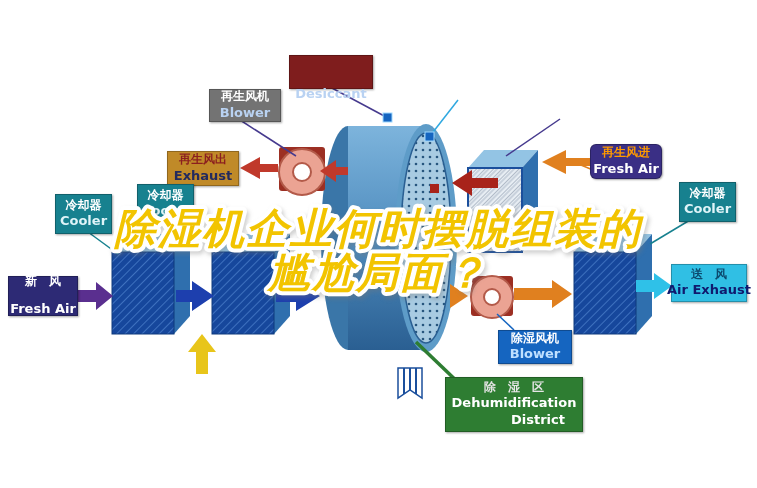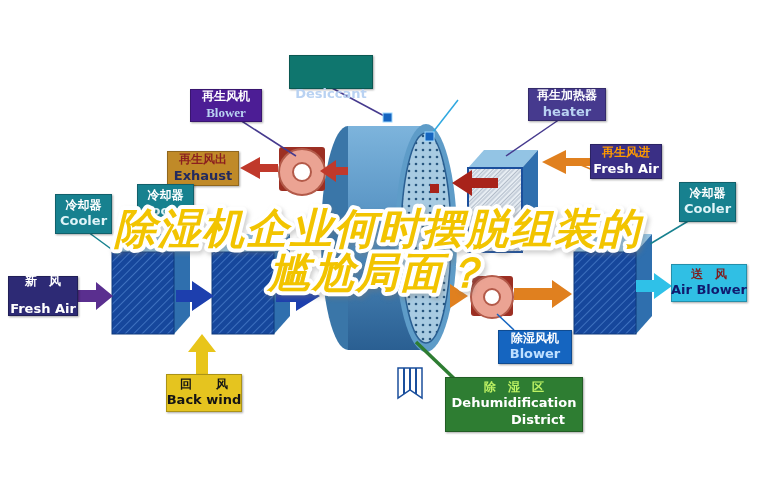--- a/index.html
+++ b/index.html
@@ -114,42 +114,38 @@
     <line x1="560" y1="119" x2="506" y2="156" stroke="#463a8e" stroke-width="1.5"></line>
     <line x1="610" y1="177" x2="576" y2="163" stroke="#e0801f" stroke-width="1.5"></line>
     <line x1="88" y1="232" x2="118" y2="254" stroke="#17818f" stroke-width="1.5"></line>
     <line x1="163" y1="222" x2="180" y2="240" stroke="#17818f" stroke-width="1.5"></line>
     <line x1="690" y1="220" x2="650" y2="244" stroke="#17818f" stroke-width="1.5"></line>
     <line x1="514" y1="330" x2="497" y2="314" stroke="#1565c0" stroke-width="1.5"></line>
     <line x1="416" y1="342" x2="464" y2="388" stroke-width="3.5" stroke="#2e7d32"></line>
     <rect x="430" y="184" width="9" height="9" fill="#a8231a"></rect>
   </svg>
 
-  <div class="lbl" style="left: 289px; top: 55px; width: 82px; height: 32px; background-color: #0f766e; gap: 29px;">
+  <div class="lbl" style="left: 289px; top: 55px; width: 82px; height: 32px; background-color: #7f1d1d; gap: 29px;">
     <span class="zh" style="color: rgb(255, 255, 255);">除湿转轮</span>
     <span class="en" style="color: rgb(185, 210, 242);">Desiccant</span>
   </div>
 
 
-  <div class="lbl" style="left: 190px; top: 89px; width: 70px; height: 31px; background-color: #4c1d95; font-family: Liberation Serif, serif;">
+  <div class="lbl" style="left: 209px; top: 89px; width: 70px; height: 31px; background-color: #737373;">
     <span class="zh" style="color: rgb(255, 255, 255);">再生风机</span>
     <span class="en" style="color: rgb(185, 210, 242);">Blower</span>
   </div>
 
-  <div class="lbl" style="left: 528px; top: 88px; width: 76px; height: 31px; background-color: rgb(70, 58, 142);">
-    <span class="zh" style="color: rgb(255, 255, 255);">再生加热器</span>
-    <span class="en" style="color: rgb(185, 210, 242);">heater</span>
-  </div>
 
   <div class="lbl" style="left: 167px; top: 151px; width: 70px; height: 33px; background-color: rgb(192, 138, 40);">
     <span class="zh" style="color: rgb(139, 31, 31);">再生风出</span>
     <span class="en" style="color: rgb(34, 42, 94);">Exhaust</span>
   </div>
 
-  <div class="lbl" style="left: 590px; top: 144px; width: 70px; height: 33px; background-color: rgb(58, 47, 133);">
+  <div class="lbl" style="left: 590px; top: 144px; width: 70px; height: 33px; background-color: rgb(58, 47, 133); border-radius: 6px;">
     <span class="zh" style="color: rgb(255, 154, 0);">再生风进</span>
     <span class="en" style="color: rgb(255, 255, 255);">Fresh Air</span>
   </div>
 
   <div class="lbl" style="left: 55px; top: 194px; width: 55px; height: 38px; background-color: rgb(23, 129, 143);">
     <span class="zh" style="color: rgb(255, 255, 255);">冷却器</span>
     <span class="en" style="color: rgb(223, 244, 248);">Cooler</span>
   </div>
 
   <div class="lbl" style="left: 137px; top: 184px; width: 55px; height: 38px; background-color: rgb(23, 129, 143);">
@@ -161,36 +157,32 @@
     <span class="zh" style="color: rgb(255, 255, 255);">冷却器</span>
     <span class="en" style="color: rgb(223, 244, 248);">Cooler</span>
   </div>
 
   <div class="lbl" style="left: 8px; top: 276px; width: 68px; height: 38px; background-color: rgb(45, 42, 117); gap: 11px;">
     <span class="zh" style="color: rgb(255, 255, 255);">新　风</span>
     <span class="en" style="color: rgb(255, 255, 255);">Fresh Air</span>
   </div>
 
   <div class="lbl" style="left: 671px; top: 264px; width: 74px; height: 36px; background-color: rgb(48, 191, 228);">
-    <span class="zh" style="color: #7f1d1d;">送　风</span>
-    <span class="en" style="color: rgb(16, 26, 110);">Air Blower</span>
+    <span class="zh" style="color: #0c4a6e;">送　风</span>
+    <span class="en" style="color: rgb(16, 26, 110);">Air Exhaust</span>
   </div>
 
-  <div class="lbl" style="left: 166px; top: 374px; width: 74px; height: 36px; background-color: rgb(229, 196, 31);">
-    <span class="zh" style="color: rgb(20, 20, 20);">回　　风</span>
-    <span class="en" style="color: rgb(20, 20, 20);">Back wind</span>
-  </div>
 
   <div class="lbl" style="left: 498px; top: 330px; width: 72px; height: 32px; background-color: rgb(21, 101, 192);">
     <span class="zh" style="color: rgb(255, 255, 255);">除湿风机</span>
     <span class="en" style="color: rgb(191, 224, 255);">Blower</span>
   </div>
 
   <div class="lbl" style="left: 445px; top: 377px; width: 136px; height: 53px; background-color: rgb(46, 125, 50);">
-    <span class="zh" style="color: #bef264;">除　湿　区</span>
+    <span class="zh" style="color: #e5e5e5;">除　湿　区</span>
     <span class="en" style="color: rgb(255, 255, 255);">Dehumidification</span>
     <span class="en" style="color: rgb(255, 255, 255); margin-left: 48px;">District</span>
   </div>
 
   <svg id="title-layer" width="757" height="488" viewBox="0 0 757 488">
     <text class="headline" x="378" y="243">除湿机企业何时摆脱组装的</text>
     <text class="headline" x="378" y="287">尴尬局面？</text>
   </svg>
 
 </div>

